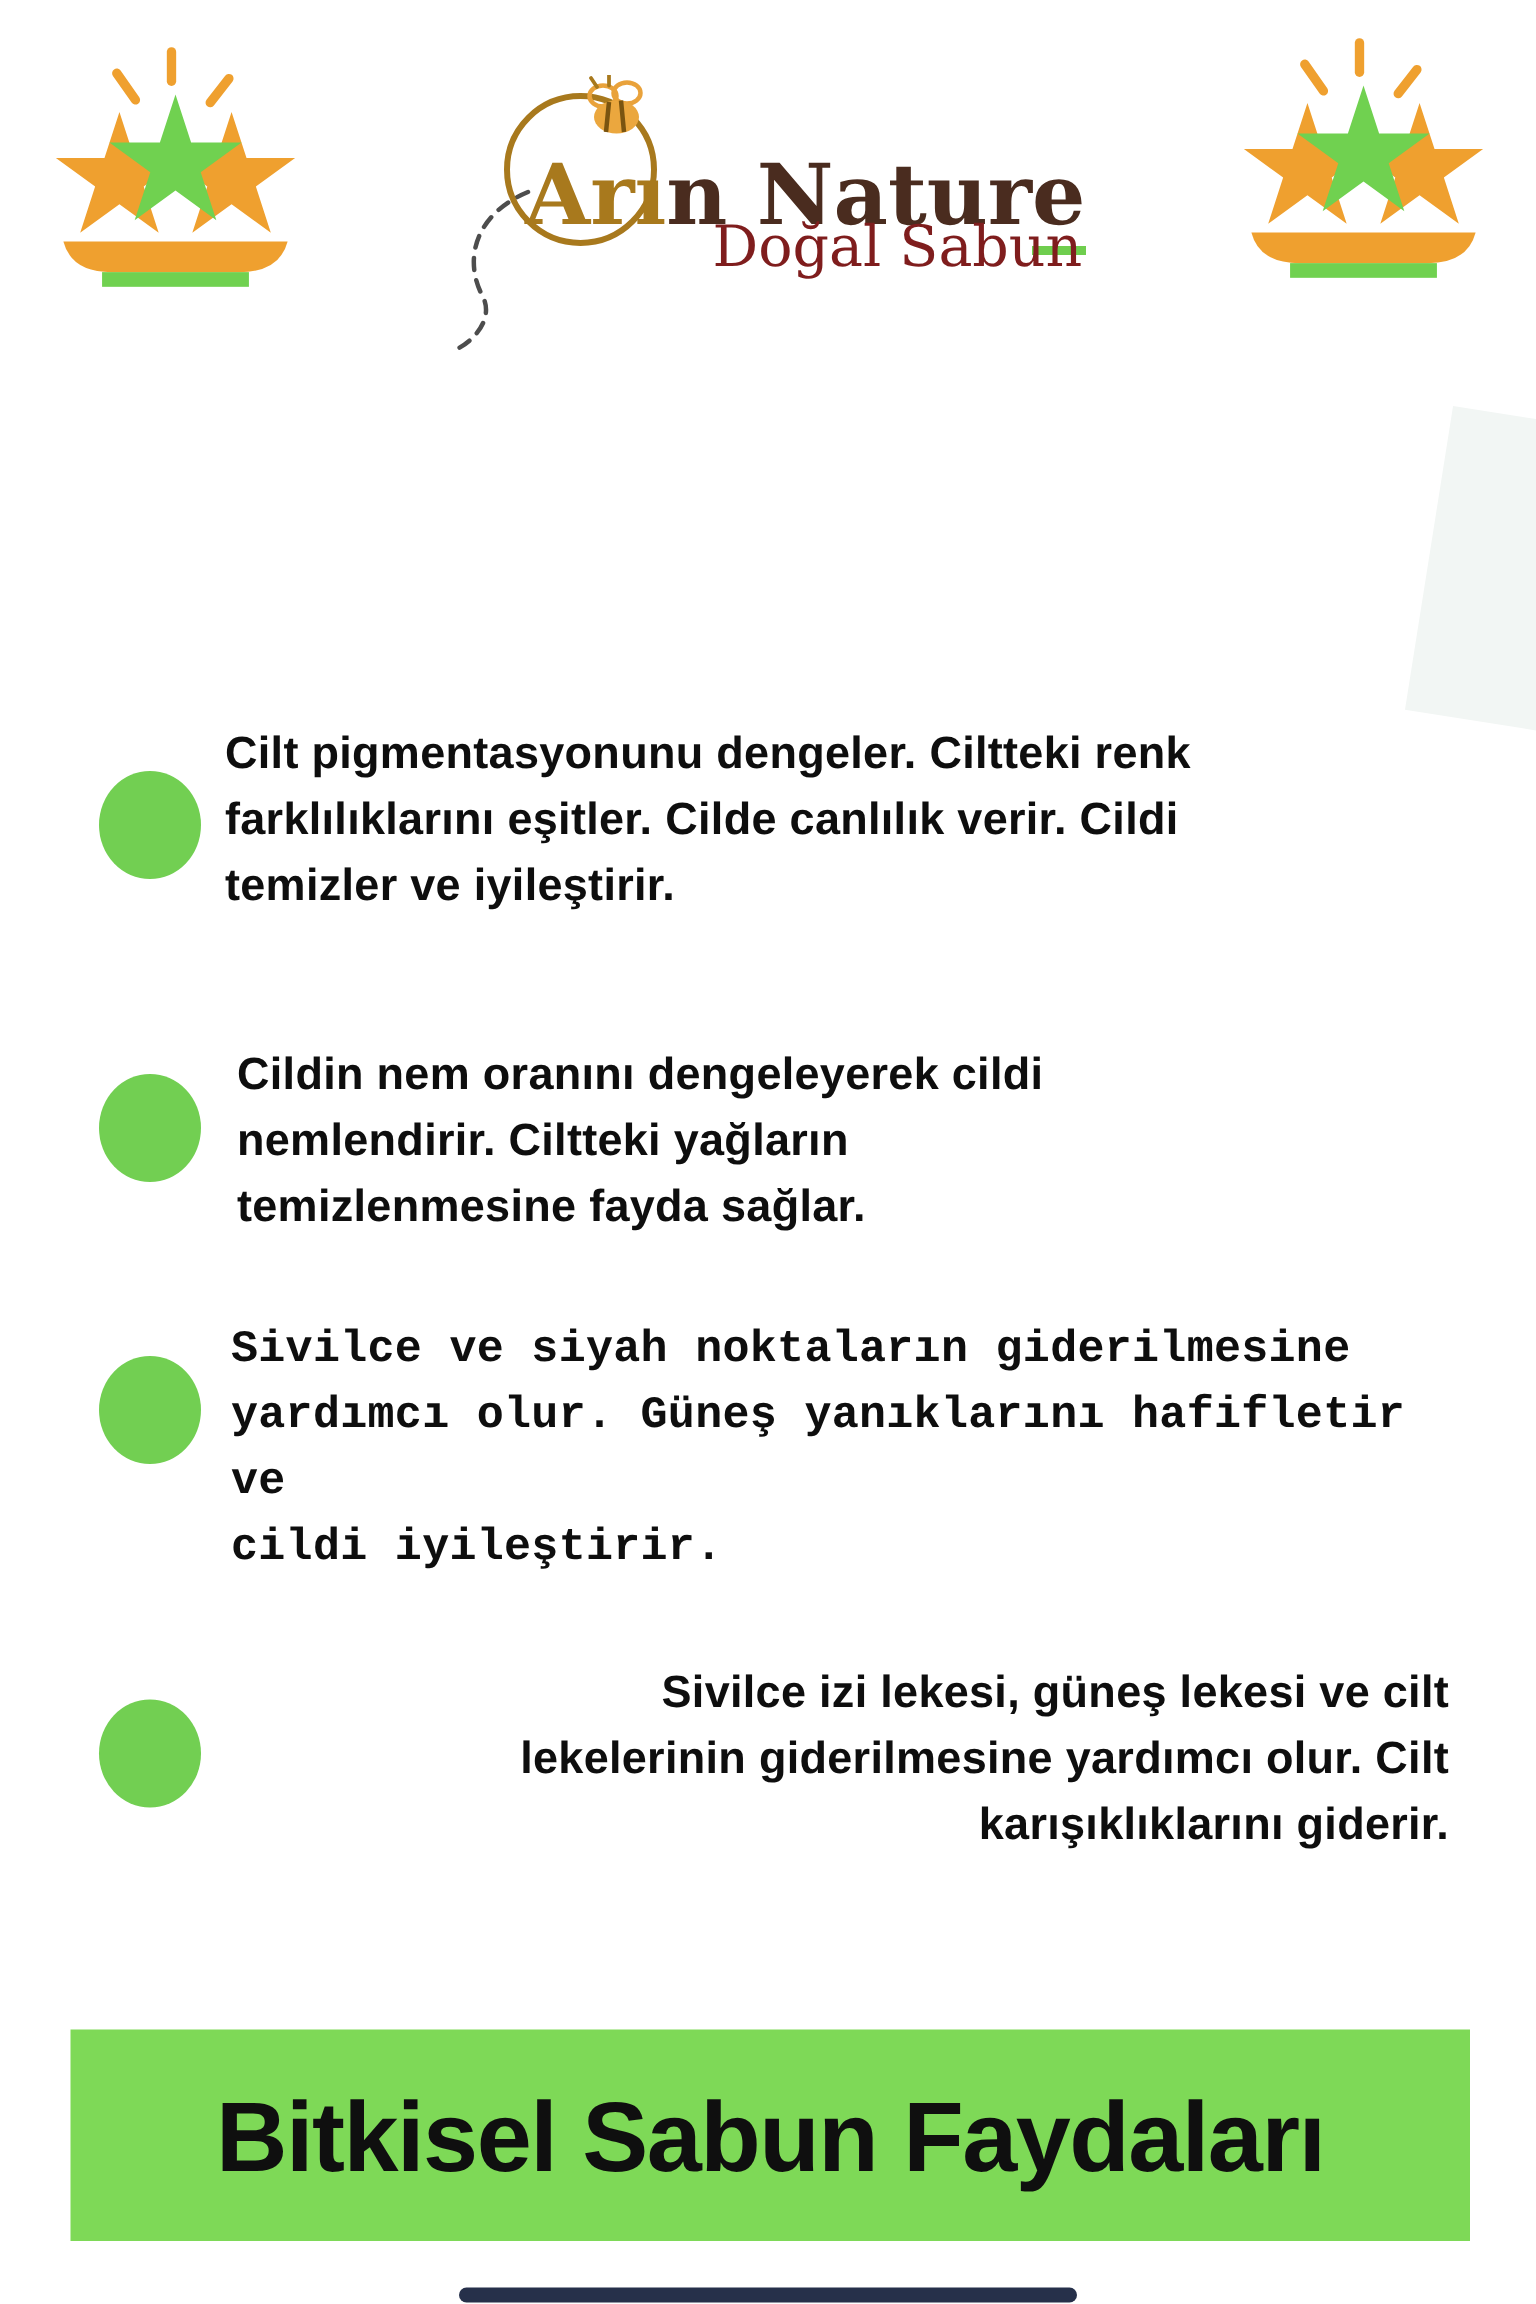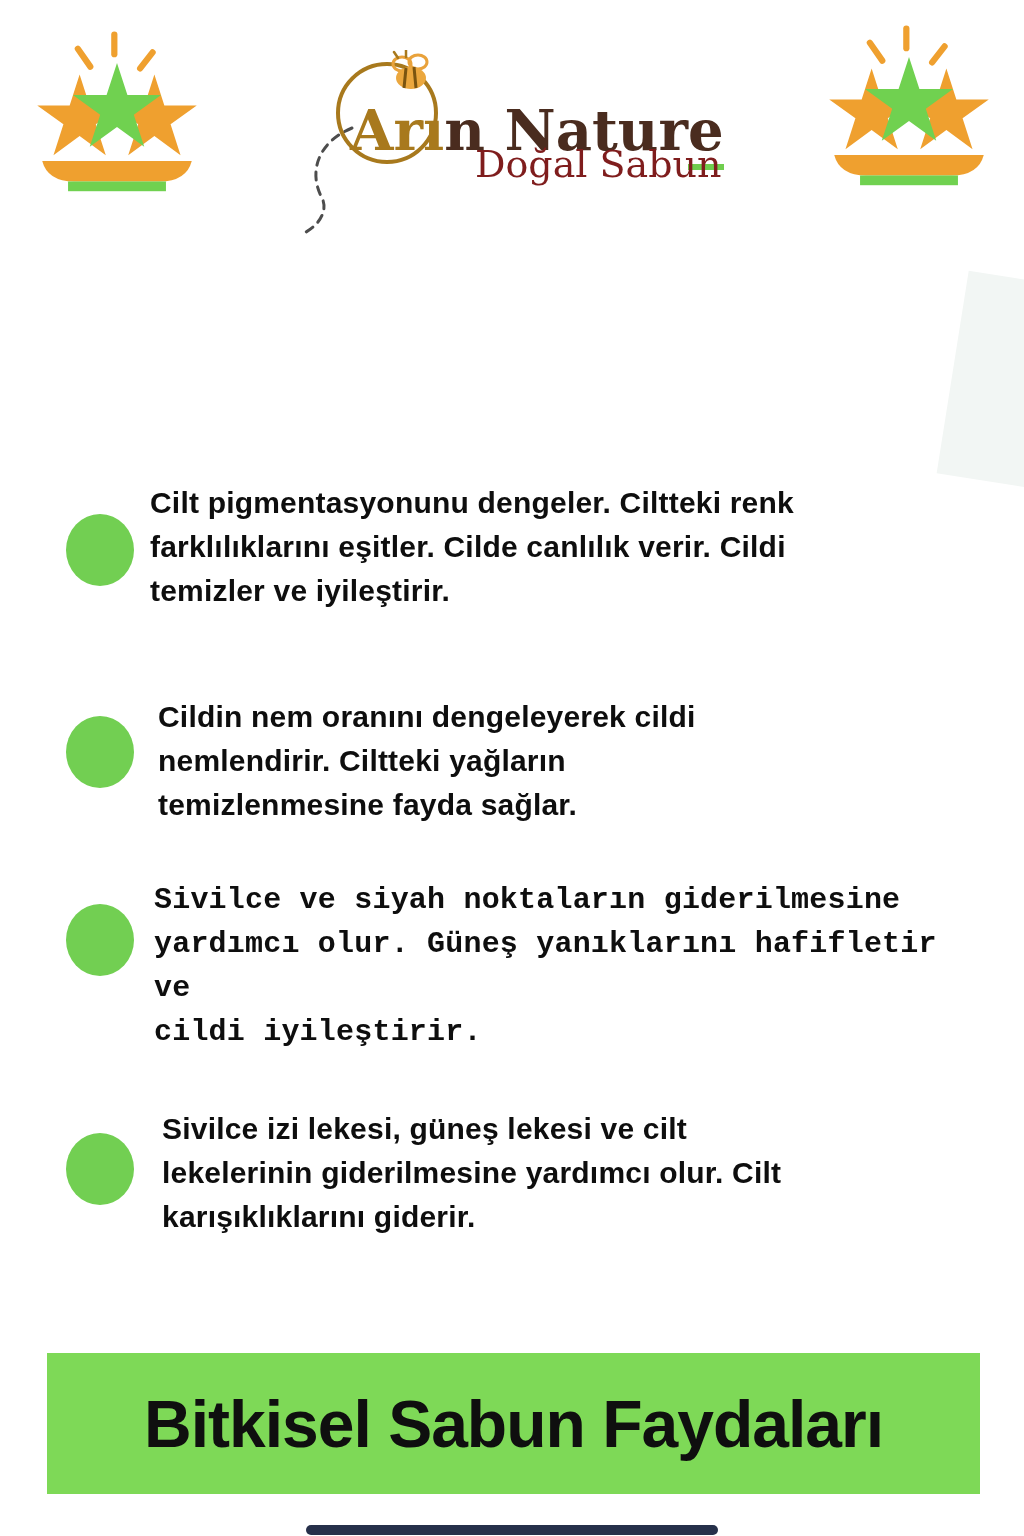--- a/index.html
+++ b/index.html
@@ -45,21 +45,21 @@
     margin-left:84px;white-space:pre-line;
     font-weight:700;font-size:30px;line-height:44px;letter-spacing:0.2px;color:#0e0e0e;
   }
   #row-1{top:311px;} #row-1 .benefit-bullet{top:9px;}
   #row-2{top:481px;} #row-2 .benefit-bullet{top:33px;}
   #row-3{top:695px;} #row-3 .benefit-bullet{top:21px;}
   #row-3 .benefit-text{margin-left:92px;}
   #row-4{top:878px;font-family:Liberation Mono, monospace;} #row-4 .benefit-bullet{top:26px;}
   #row-4 .benefit-text{margin-left:88px;}
   #row-5{top:1107px;} #row-5 .benefit-bullet{top:26px;}
-  #row-5 .benefit-text{margin-left:96px;}
+  #row-5 .benefit-text{margin-left:96px;text-align:right;}
   
   .banner{
     position:absolute;left:47px;top:1353px;width:933px;height:141px;
     background:#7ed957;display:flex;align-items:center;justify-content:center;
   }
   .banner-title{
     font-weight:900;font-size:66px;letter-spacing:-1px;color:#0f0f0f;white-space:nowrap;
   }
   
   .home-indicator{

